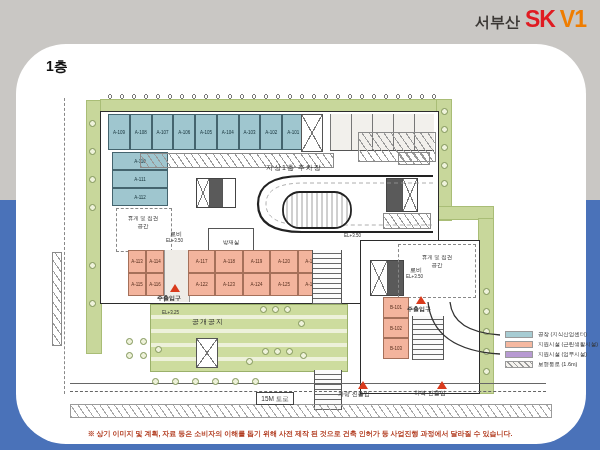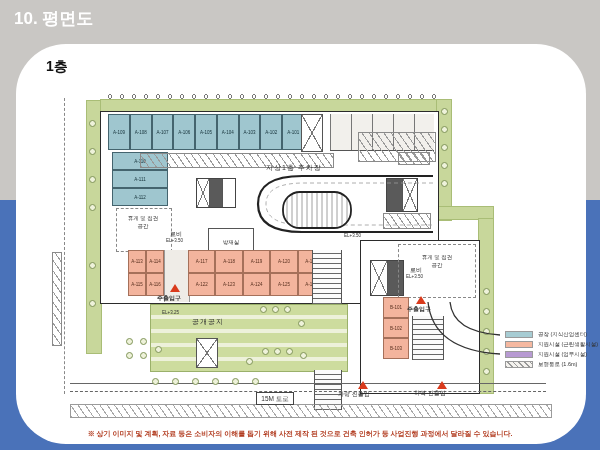--- a/index.html
+++ b/index.html
@@ -46,21 +46,25 @@
   .leg-label{font-size:5.5px;color:#333;white-space:nowrap;}
   .disclaimer{position:absolute;left:50%;transform:translateX(-50%);top:429px;font-size:7px;font-weight:bold;color:#b23c20;z-index:4;white-space:nowrap;}
 </style>
 </head>
 <body>
 
 <div class="stage">
   <div class="bg-top"></div>
   <div class="bg-bottom"></div>
 
-  <div class="hdr-title">10. 평면도</div>
+  <div class="brand">
+    <span class="brand-region">서부산</span>
+    <span class="brand-sk">SK</span>
+    <span class="brand-v1">V1</span>
+  </div>
 
   <div class="card"></div>
   <div class="floor-label">1층</div>
 
   <div class="plan">
 
     <div class="abs green" style="left:86px;top:100px;width:14px;height:252px;"></div>
     <div class="abs green" style="left:100px;top:99px;width:336px;height:12px;"></div>
     <div class="abs green" style="left:436px;top:99px;width:14px;height:120px;"></div>
     <div class="abs green" style="left:436px;top:206px;width:56px;height:12px;"></div>

